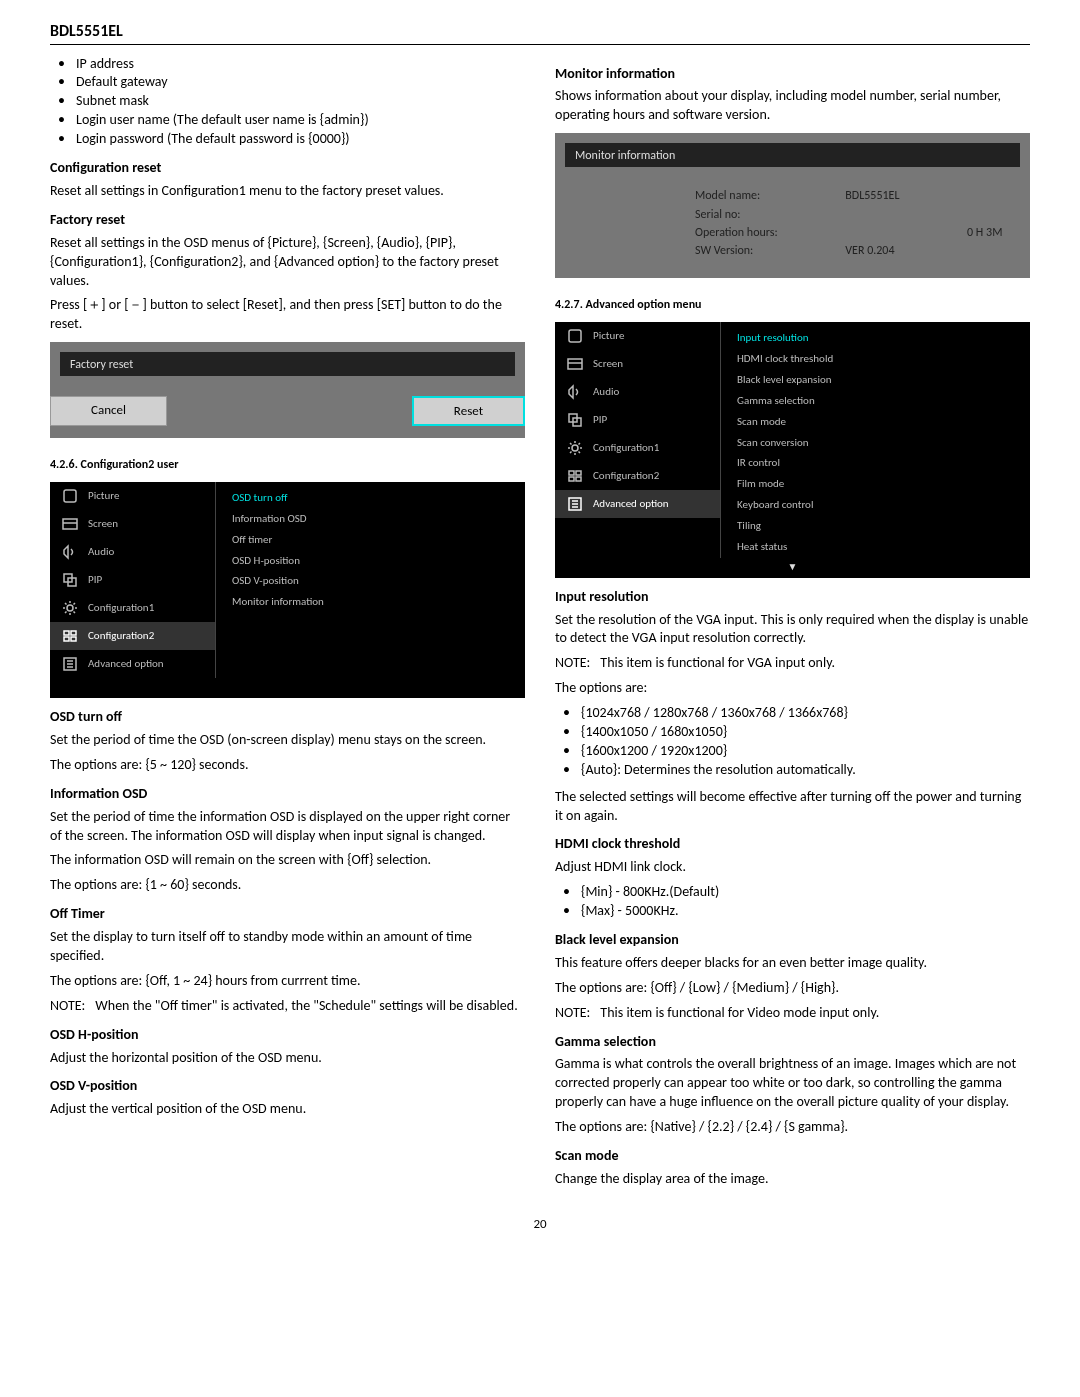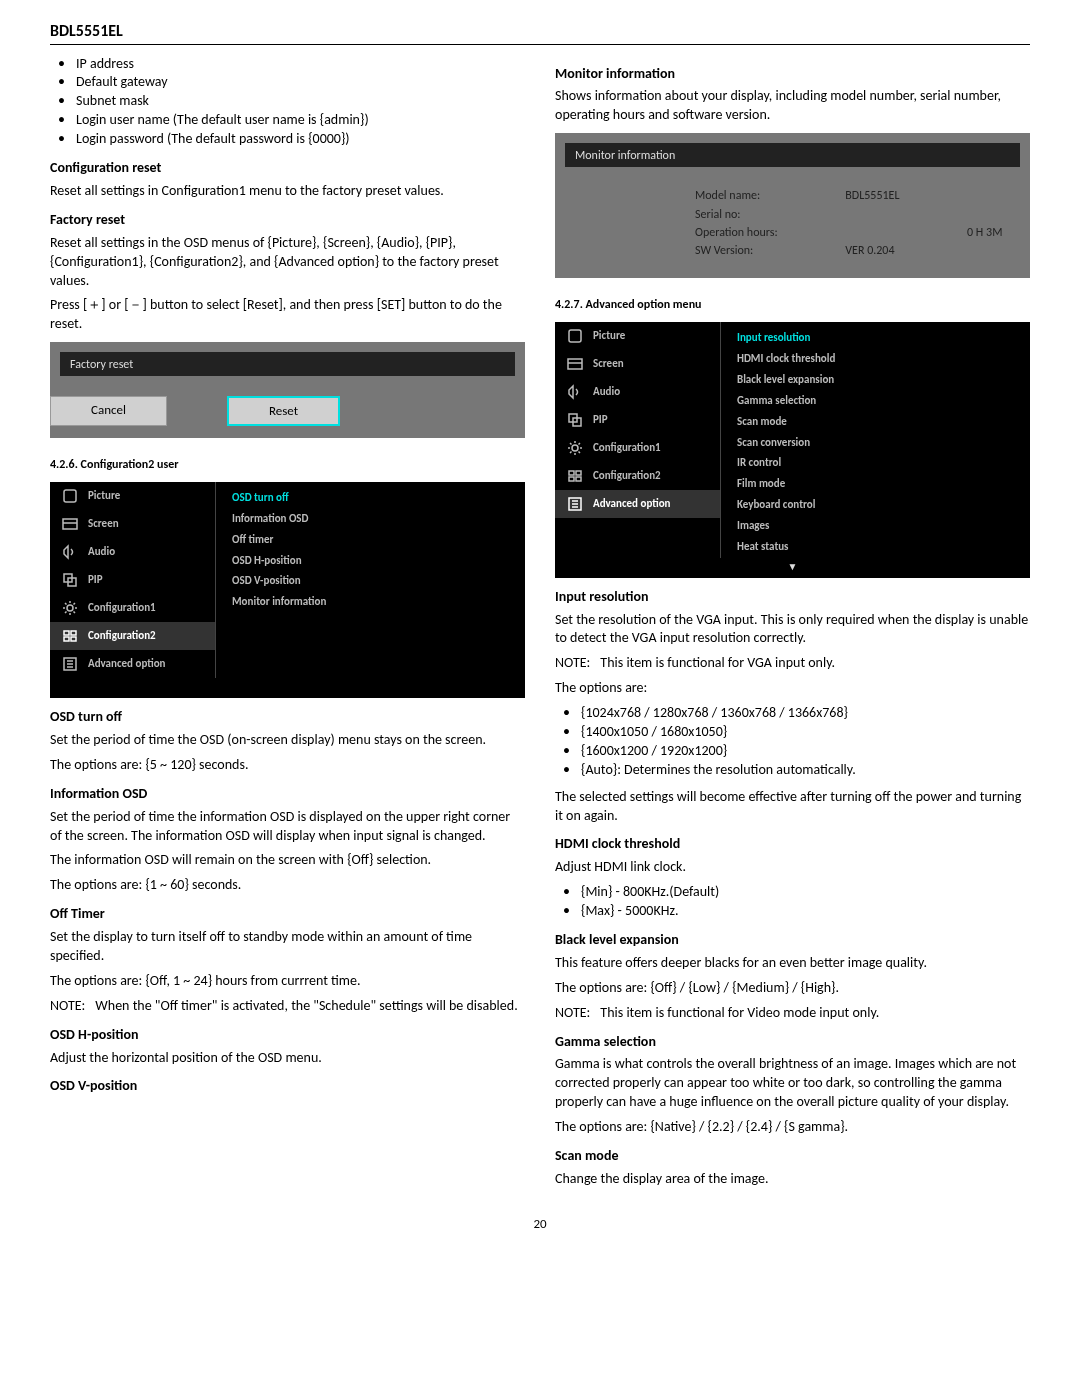--- a/index.html
+++ b/index.html
@@ -10,25 +10,25 @@
   h3 { font-weight: bold; font-size: 14px; margin-top: 10px; margin-bottom: 4px; }
   h2 { font-weight: bold; font-size: 12px; margin-top: 18px; margin-bottom: 10px; }
   p { margin-bottom: 6px; }
   ul.bullets { list-style: none; margin-bottom: 8px; }
   ul.bullets li::before { content: "•"; display: inline-block; width: 18px; margin-left: 8px; }
   .note { display: flex; gap: 10px; margin-bottom: 6px; }
   .note .label { flex: 0 0 auto; }
   
   .osd-box { background: #777; padding: 10px 0 12px; margin: 8px 0 4px; }
   .osd-title { background: #222; color: #ddd; font-size: 12px; padding: 4px 10px; margin: 0 10px 20px; }
-  .osd-btns { display: flex; justify-content: flex-start; gap: 60px; }
+  .osd-btns { display: flex; justify-content: space-between; gap: 60px; }
   .osd-btn { background: #d0d0d0; color: #000; padding: 4px 40px; font-size: 13px; border: 1px solid #999; }
   .osd-btn.highlight { border: 2px solid #00e0e0; }
   
-  .menu-panel { background: #000; color: #bbb; font-size: 11px; display: flex; margin: 8px 0 10px; padding-bottom: 20px; position: relative; font-weight: bold; }
+  .menu-panel { background: #000; color: #bbb; font-size: 11px; display: flex; margin: 8px 0 10px; padding-bottom: 20px; position: relative; }
   .menu-left { width: 165px; }
   .menu-left .row { display: flex; align-items: center; height: 28px; padding-left: 12px; gap: 10px; }
   .menu-left .row.sel { background: #333; color: #fff; }
   .icon { width: 16px; height: 16px; display: inline-flex; align-items: center; justify-content: center; }
   .icon svg { width: 16px; height: 16px; }
   .menu-right { border-left: 1px solid #444; padding: 6px 0 0 16px; flex: 1; }
   .menu-right div { padding: 3px 0; }
   .menu-right div.hl { color: #00e0e0; }
   .down-arrow { text-align: center; color: #ddd; font-size: 10px; position: absolute; bottom: 4px; left: 0; right: 0; }
   
@@ -162,20 +162,21 @@
     <p>The options are: {Off, 1 ~ 24} hours from currrent time.</p>
     <div class="note">
       <span class="label">NOTE:</span>
       <span>When the "Off timer" is activated, the "Schedule" settings will be disabled.</span>
     </div>
 
     <h3>OSD H-position</h3>
     <p>Adjust the horizontal position of the OSD menu.</p>
 
     <h3>OSD V-position</h3>
+    <p>Adjust the vertical position of the OSD menu.</p>
   </div>
 
   <div class="col">
     <h3>Monitor information</h3>
     <p>Shows information about your display, including model number, serial number, operating hours and software version.</p>
 
     <div class="moninfo-box">
       <div class="osd-title">Monitor information</div>
       <div class="moninfo-body">
         <span>Model name:</span>
@@ -267,21 +268,21 @@
       <div class="menu-right" id="menu-right-2">
           <div class="hl">Input resolution</div>
           <div>HDMI clock threshold</div>
           <div>Black level expansion</div>
           <div>Gamma selection</div>
           <div>Scan mode</div>
           <div>Scan conversion</div>
           <div>IR control</div>
           <div>Film mode</div>
           <div>Keyboard control</div>
-          <div>Images</div>
+          <div>Tiling</div>
           <div>Heat status</div>
         </div>
       <div class="down-arrow">▼</div>
     </div>
 
     <h3>Input resolution</h3>
     <p>Set the resolution of the VGA input. This is only required when the display is unable to detect the VGA input resolution correctly.</p>
     <div class="note">
       <span class="label">NOTE:</span>
       <span>This item is functional for VGA input only.</span>

